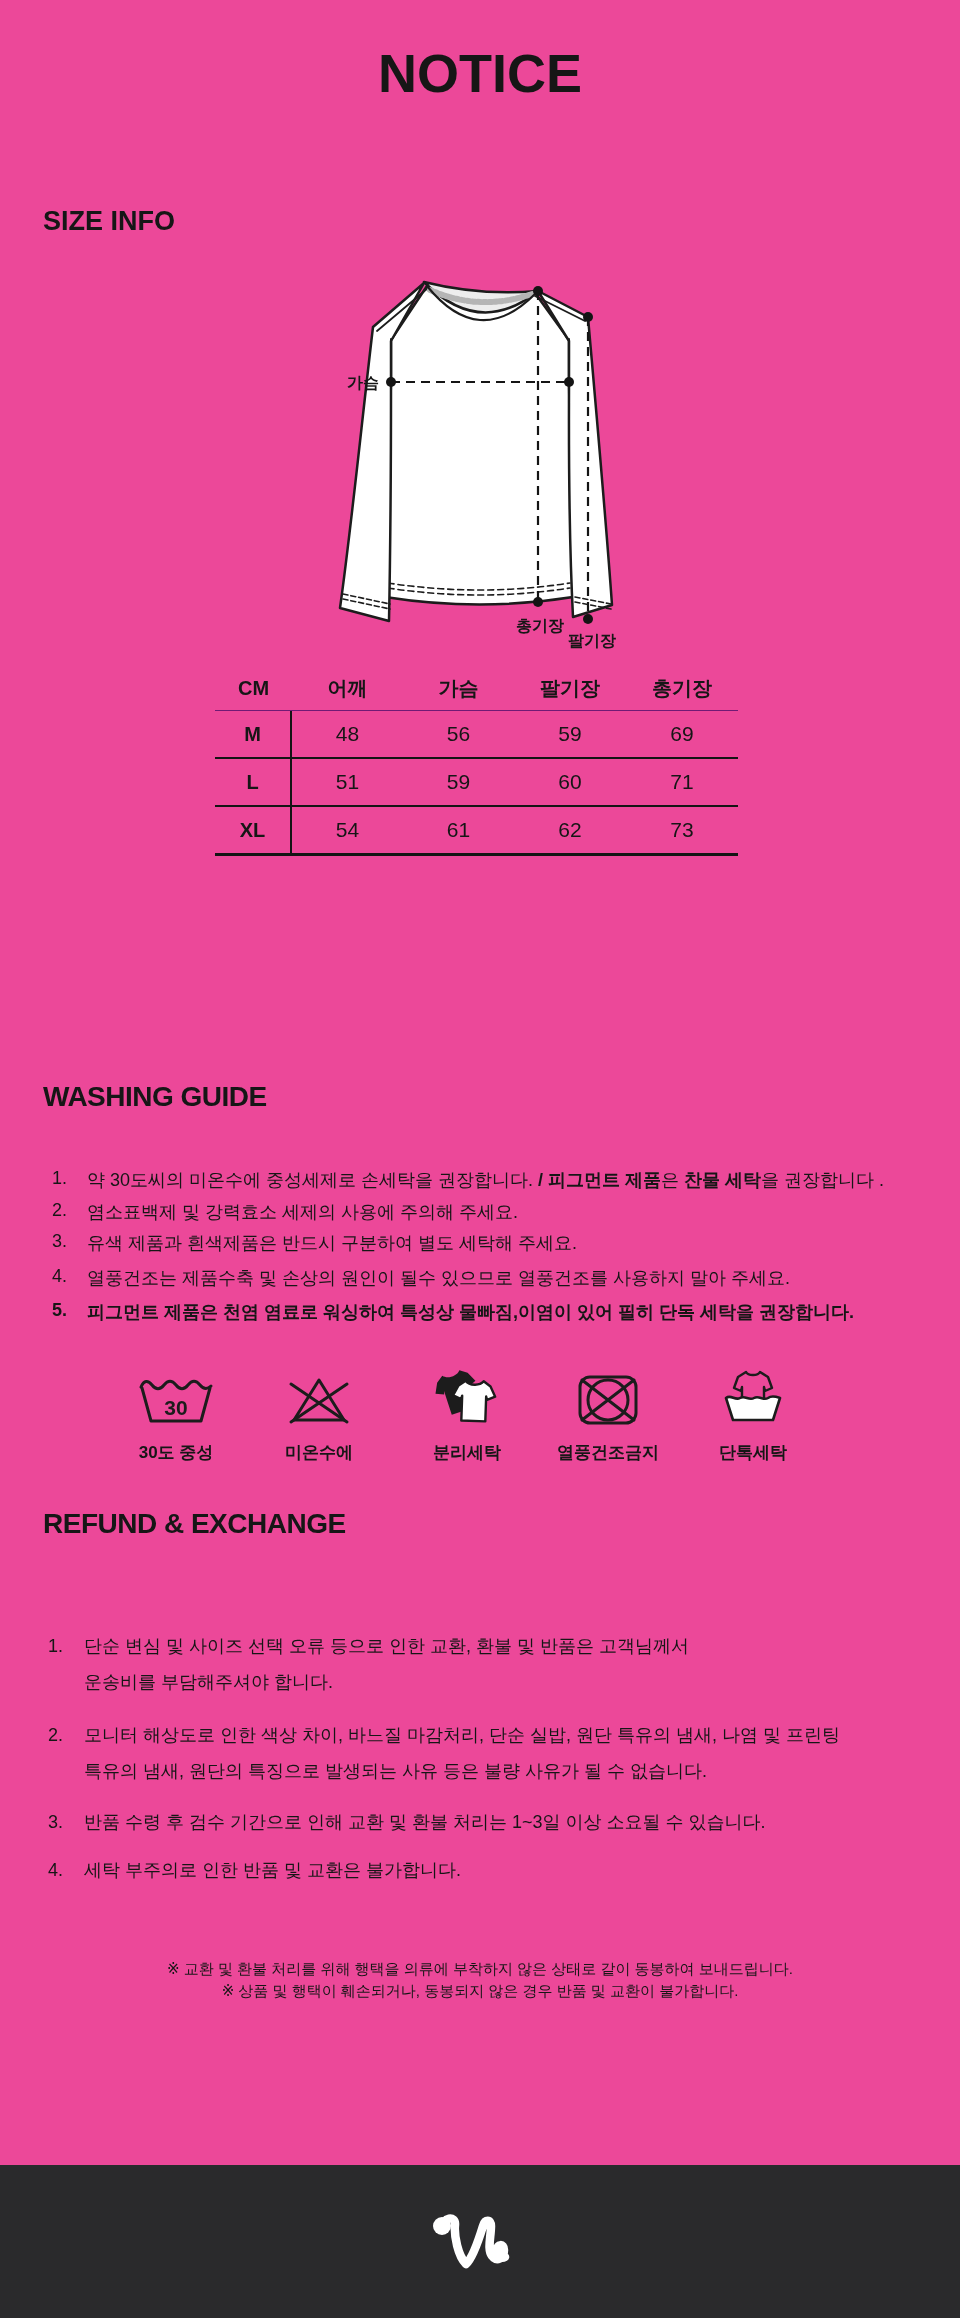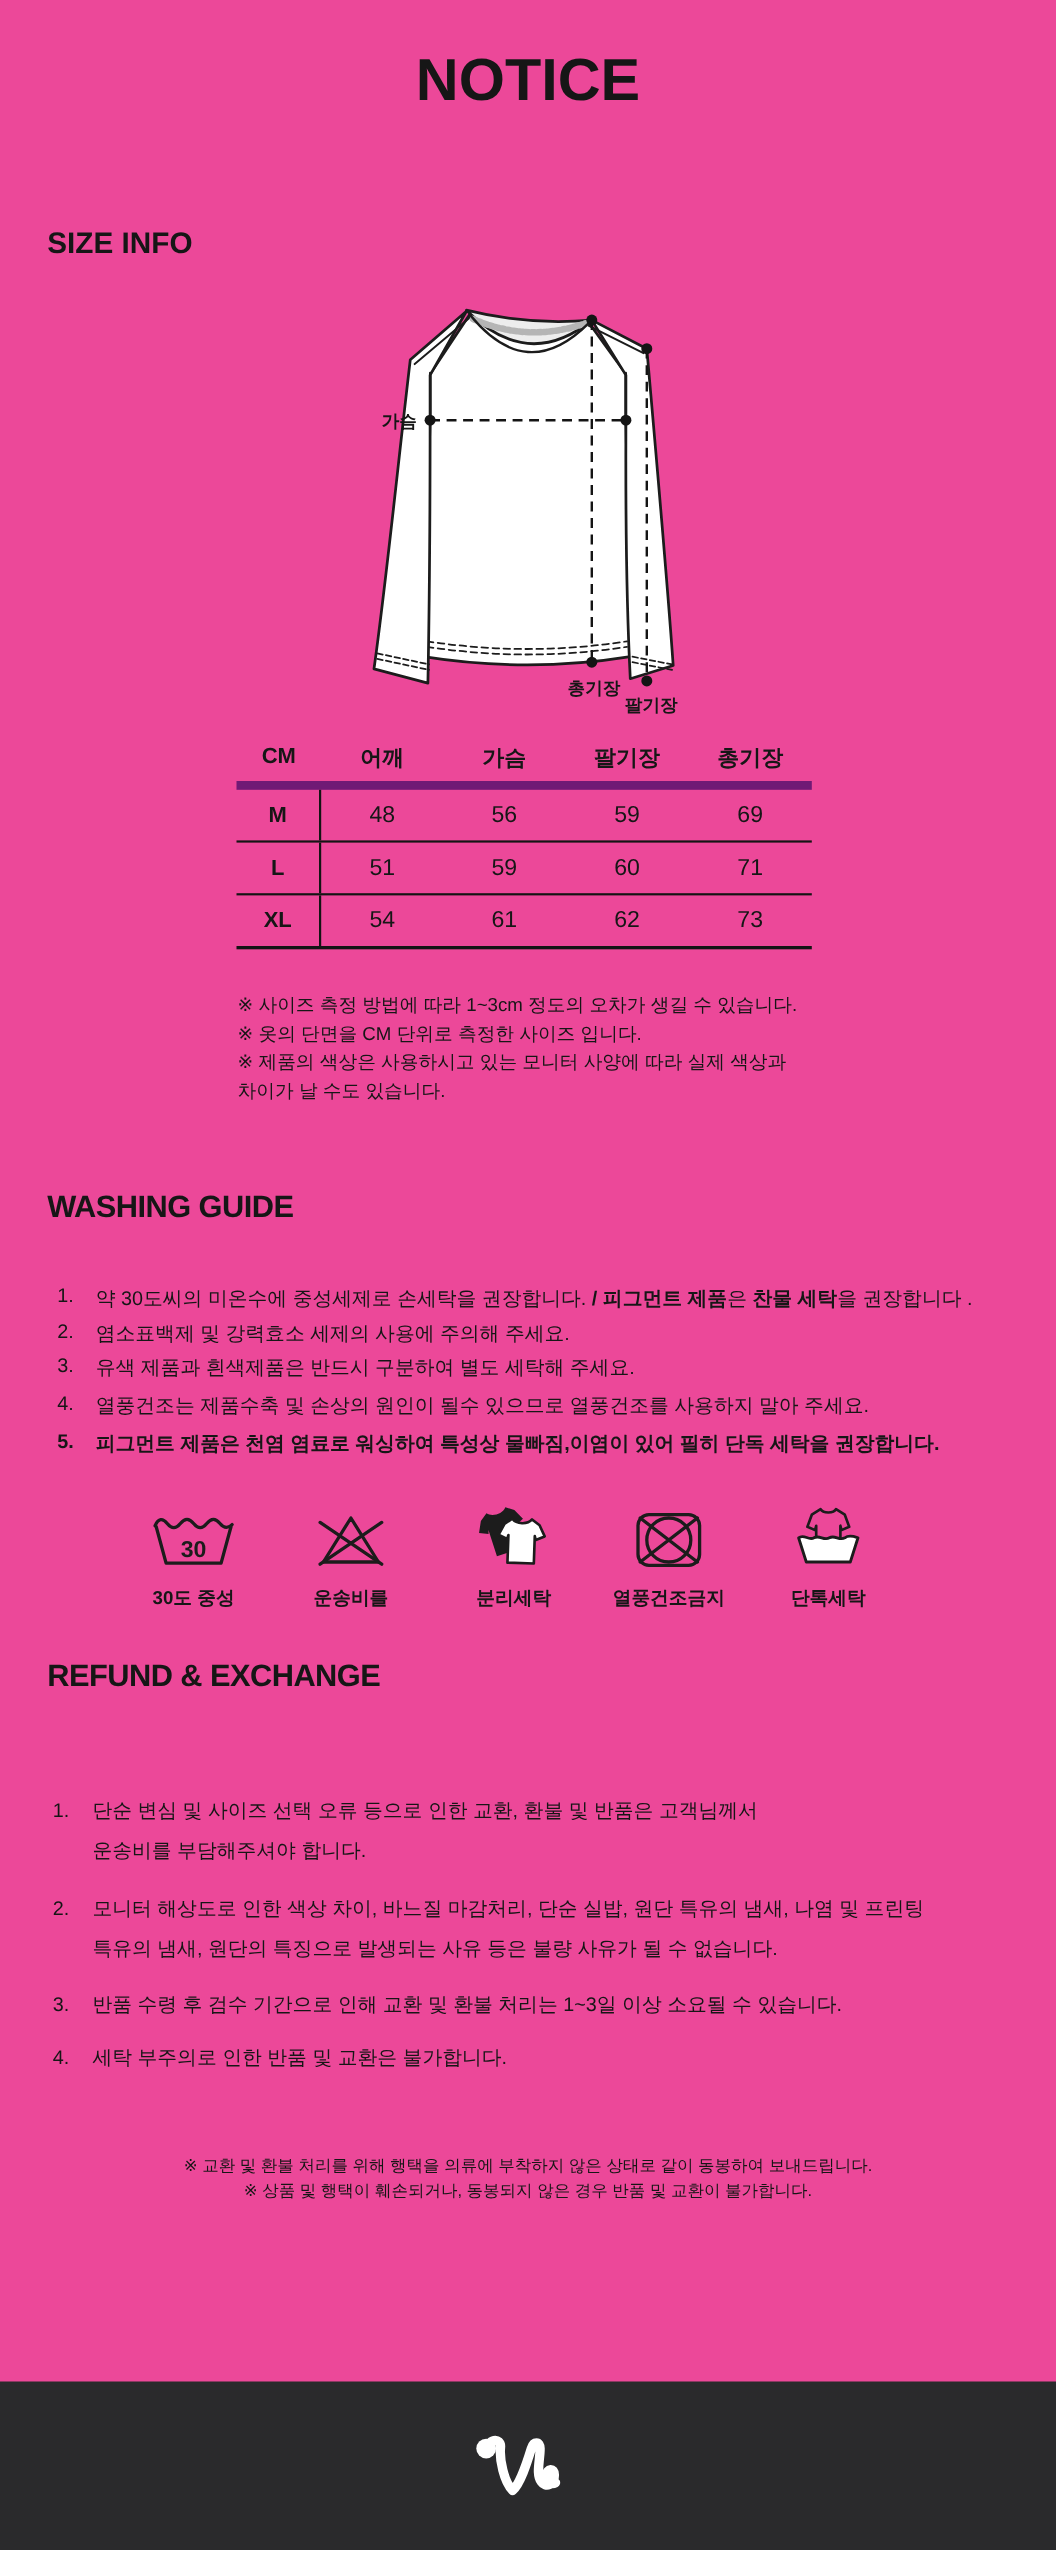--- a/index.html
+++ b/index.html
@@ -6,21 +6,21 @@
   .page{position:relative;width:960px;height:2318px;background:#ec4899;overflow:hidden;
         font-family:"Liberation Sans","DejaVu Sans",sans-serif;color:#161616;}
   .abs{position:absolute;}
   .notice-title{left:0;right:0;top:42px;text-align:center;font-size:54px;font-weight:800;letter-spacing:0;}
   .section-title{font-size:28px;font-weight:800;letter-spacing:-0.5px;}
   .sizeinfo-title{left:43px;top:206px;font-size:27px;font-weight:600;letter-spacing:0;}
 
   
   .size-table{left:215px;top:666px;width:523px;border-bottom:3px solid #141414;}
   .st-grid{display:grid;grid-template-columns:77px 111px 111px 112px 112px;align-items:center;text-align:center;}
-  .st-header{height:44px;border-bottom:8px solid #701a75;font-weight:700;font-size:20px;}
+  .st-header{height:44px;border-bottom:1px solid #701a75;font-weight:700;font-size:20px;}
   .st-row{height:46px;border-bottom:2px solid #141414;font-size:21px;}
   .st-row:last-child{border-bottom:none;}
   .size-cell{font-weight:700;font-size:20px;border-right:2px solid #141414;height:100%;
              display:flex;align-items:center;justify-content:center;}
   .hdr-first{font-weight:700;}
 
   .size-notes{left:216px;top:901px;font-size:17px;line-height:26px;font-weight:500;}
 
   .wash-title{left:43px;top:1081px;}
   .refund-title{left:43px;top:1508px;}
@@ -122,26 +122,20 @@
     </div>
     <div class="st-grid st-row">
       <div class="size-cell">XL</div>
       <div>54</div>
       <div>61</div>
       <div>62</div>
       <div>73</div>
     </div>
   </div>
 
-  <div class="abs size-notes">
-    <div>※ 사이즈 측정 방법에 따라 1~3cm 정도의 오차가 생길 수 있습니다.</div>
-    <div>※ 옷의 단면을 CM 단위로 측정한 사이즈 입니다.</div>
-    <div>※ 제품의 색상은 사용하시고 있는 모니터 사양에 따라 실제 색상과</div>
-    <div>차이가 날 수도 있습니다.</div>
-  </div>
 
   <div class="abs section-title wash-title">WASHING GUIDE</div>
 
   <div class="abs num-row" style="top:1168px;">
     <span class="num">1.</span>
     <span class="txt"><span>약 30도씨의 미온수에 중성세제로 손세탁을 권장합니다. </span><span class="b">/ 피그먼트 제품</span><span>은 </span><span class="b">찬물 세탁</span><span>을 권장합니다 .</span></span>
   </div>
   <div class="abs num-row" style="top:1200px;">
     <span class="num">2.</span>
     <span class="txt">염소표백제 및 강력효소 세제의 사용에 주의해 주세요.</span>
@@ -170,21 +164,21 @@
     <div class="icon-label">30도 중성</div>
   </div>
 
   <div class="abs icon-group" style="left:259px;">
     <div class="icon-box">
       <svg width="64" height="54" viewBox="0 0 64 54" fill="none" stroke="#1c1c1c" stroke-width="3" stroke-linecap="round" stroke-linejoin="round">
         <path d="M32,8 L57,48 L7,48 Z"></path>
         <path d="M4,12 L60,50 M60,12 L4,50"></path>
       </svg>
     </div>
-    <div class="icon-label">운송비를</div>
+    <div class="icon-label">미온수에</div>
   </div>
 
   <div class="abs icon-group" style="left:407px;">
     <div class="icon-box">
       <svg width="80" height="58" viewBox="0 0 80 58">
         <g transform="translate(30,24) rotate(-18)">
           <path d="M-9,-20 C-5,-15 5,-15 9,-20 L16,-15 L21,-5 L13,-1.5 L12,-5 L12,20 L-12,20 L-12,-5 L-13,-1.5 L-21,-5 L-16,-15 Z" fill="#1c1c1c"></path>
         </g>
         <g transform="translate(47,33) rotate(2)">
           <path d="M-9,-20 C-5,-15 5,-15 9,-20 L16,-15 L21,-5 L13,-1.5 L12,-5 L12,20 L-12,20 L-12,-5 L-13,-1.5 L-21,-5 L-16,-15 Z" fill="#ffffff" stroke="#1c1c1c" stroke-width="2.4" stroke-linejoin="round"></path>

